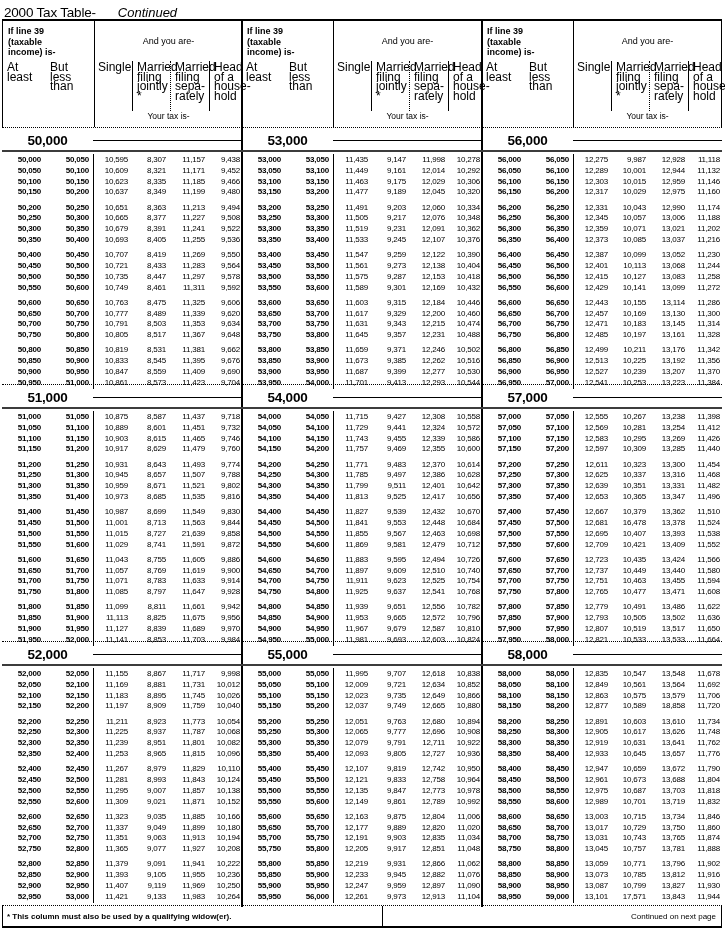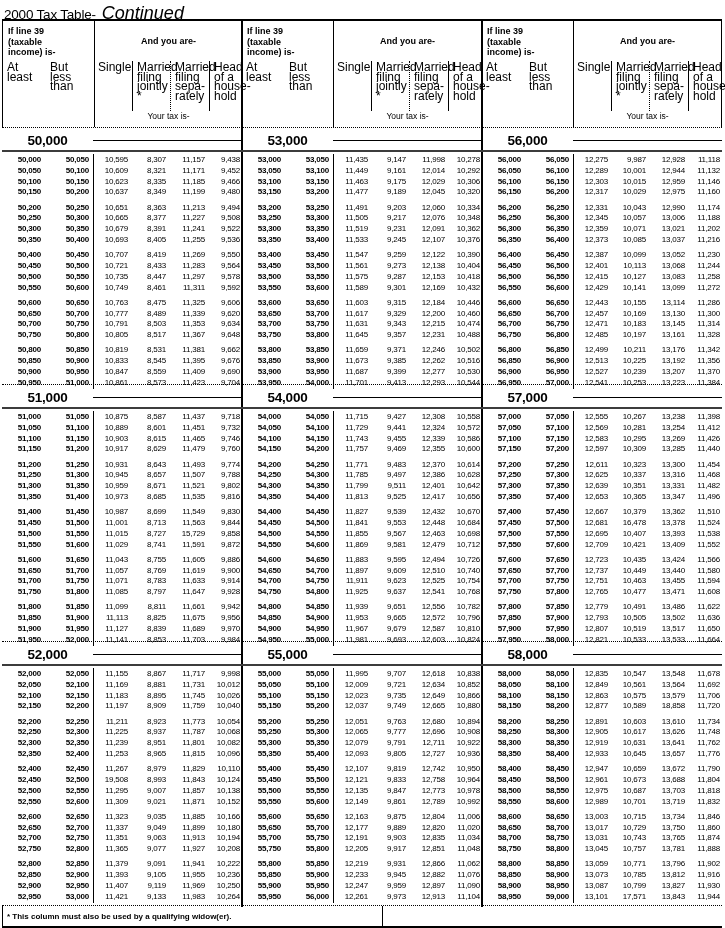--- a/index.html
+++ b/index.html
@@ -1,30 +1,30 @@
 <!DOCTYPE html>
 <html><head>
 <meta charset="utf-8">
 <style>
   html,body{margin:0;padding:0;background:#fff;}
   body{width:725px;height:928px;position:relative;font-family:"Liberation Sans",sans-serif;color:#000;overflow:hidden;}
   .title{position:absolute;top:3px;left:4px;white-space:nowrap;}
   .t-main{font-weight:normal;font-size:13.5px;letter-spacing:-0.2px;}
-  .t-cont{font-style:italic;font-size:18px;margin-left:6px;}
+  .t-cont{font-style:italic;font-size:13px;margin-left:22px;}
   .panels{position:absolute;top:19px;left:2px;width:720px;height:886px;display:flex;border-top:2px solid #000;}
   .panel{width:240px;position:relative;}
   .sep{position:absolute;top:0;width:2px;background:#000;}
   .sep1{left:239px;height:886px;}
   .sep2{left:479px;height:886px;}
   .phead{display:grid;grid-template-columns:43px 48px 38px 38px 39px 34px;grid-template-rows:40px 50px 16px;position:relative;height:106px;box-sizing:border-box;}
   .p0 .phead{border-left:1px solid #000;}
   .p2 .phead{border-right:1px solid #000;}
   .phead::before{content:'';position:absolute;left:91px;top:0;bottom:0;width:1px;background:#000;}
   .ph-income{grid-area:1/1/2/3;font-weight:bold;font-size:9px;line-height:10.5px;padding:5px 0 0 5px;white-space:pre-line;}
-  .ph-you{grid-area:1/3/2/7;font-weight:bold;font-size:9px;display:flex;align-items:center;justify-content:center;}
+  .ph-you{grid-area:1/3/2/7;font-weight:normal;font-size:9px;display:flex;align-items:center;justify-content:center;}
   .ph-col{grid-row:2;font-size:12px;line-height:9.5px;padding:2px 0 0 4px;white-space:pre-line;box-sizing:border-box;}
   .ph-col.c3,.ph-col.c4,.ph-col.c5{border-left:1px solid #000;}
   .ph-col.c4{border-left-style:dotted;}
   .ph-tax{grid-area:3/3/4/7;font-weight:normal;font-size:8.5px;display:flex;align-items:flex-start;justify-content:center;}
   .section{border-top:1px dotted #000;padding-top:2px;height:257px;box-sizing:border-box;}
   .sec-head{display:flex;align-items:center;height:20px;border-bottom:2px solid #3c3c3c;margin-bottom:3px;}
   .sec-label{width:91px;text-align:center;font-weight:bold;font-size:13.5px;letter-spacing:-0.2px;}
   .sec-line{flex:1;height:1px;background:#000;}
   .rows{position:relative;}
   .rows::before{content:'';position:absolute;left:91px;top:-1px;bottom:0;width:1px;background:#000;}
@@ -328,21 +328,21 @@
             <div class="cell t">11,001</div>
             <div class="cell t">8,713</div>
             <div class="cell t">11,563</div>
             <div class="cell t t4">9,844</div>
           </div>
           <div class="row">
             <div class="cell inc a">51,500</div>
             <div class="cell inc b">51,550</div>
             <div class="cell t">11,015</div>
             <div class="cell t">8,727</div>
-            <div class="cell t">15,729</div>
+            <div class="cell t">21,639</div>
             <div class="cell t t4">9,858</div>
           </div>
           <div class="row">
             <div class="cell inc a">51,550</div>
             <div class="cell inc b">51,600</div>
             <div class="cell t">11,029</div>
             <div class="cell t">8,741</div>
             <div class="cell t">11,591</div>
             <div class="cell t t4">9,872</div>
           </div>
@@ -486,21 +486,21 @@
             <div class="cell inc a">52,400</div>
             <div class="cell inc b">52,450</div>
             <div class="cell t">11,267</div>
             <div class="cell t">8,979</div>
             <div class="cell t">11,829</div>
             <div class="cell t t4">10,110</div>
           </div>
           <div class="row">
             <div class="cell inc a">52,450</div>
             <div class="cell inc b">52,500</div>
-            <div class="cell t">19,508</div>
+            <div class="cell t">11,281</div>
             <div class="cell t">8,993</div>
             <div class="cell t">11,843</div>
             <div class="cell t t4">10,124</div>
           </div>
           <div class="row">
             <div class="cell inc a">52,500</div>
             <div class="cell inc b">52,550</div>
             <div class="cell t">11,295</div>
             <div class="cell t">9,007</div>
             <div class="cell t">11,857</div>
@@ -1640,13 +1640,14 @@
             <div class="cell t">13,843</div>
             <div class="cell t t4">11,944</div>
           </div>
         </div>
       </div>
     </div>
   </div>
 
 <div class="footer">
   <div class="foot-left">* This column must also be used by a qualifying widow(er).</div>
+  <div class="foot-right">Continued on next page</div>
 </div>
 
 </body></html>

